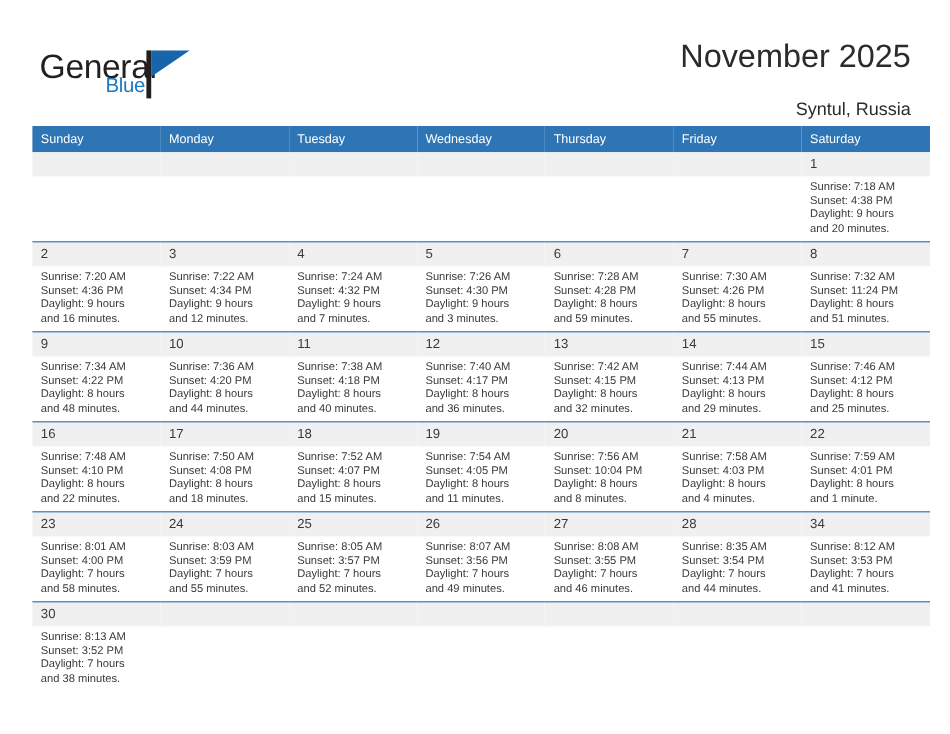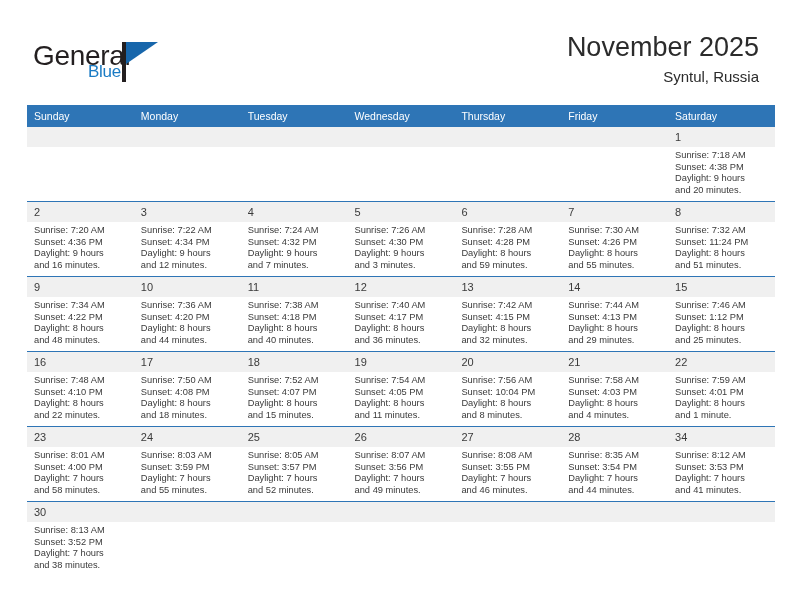--- a/index.html
+++ b/index.html
@@ -92,21 +92,21 @@
     font-weight: normal;
     line-height: 34px;
     white-space: nowrap;
     margin-left: 18px;
   }
   .cal-subtitle {
     font-size: 15px;
     color: #2b2b2b;
     font-weight: normal;
     line-height: 22px;
-    margin-top: 2px;
+    margin-top: 17px;
     white-space: nowrap;
   }
 
   
   .calendar {
     position: absolute;
     left: 27px;
     top: 105px;
     width: 748px;
     border-collapse: collapse;
@@ -349,21 +349,21 @@
               <div>Sunrise: 7:44 AM</div>
               <div>Sunset: 4:13 PM</div>
               <div>Daylight: 8 hours</div>
               <div>and 29 minutes.</div>
             </div>
           </td>
           <td class="">
             <span class="daynum">15</span>
             <div class="details">
               <div>Sunrise: 7:46 AM</div>
-              <div>Sunset: 1:12 PM</div>
+              <div>Sunset: 4:12 PM</div>
               <div>Daylight: 8 hours</div>
               <div>and 25 minutes.</div>
             </div>
           </td>
         </tr>
         <tr class="week-row">
           <td class="">
             <span class="daynum">16</span>
             <div class="details">
               <div>Sunrise: 7:48 AM</div>

